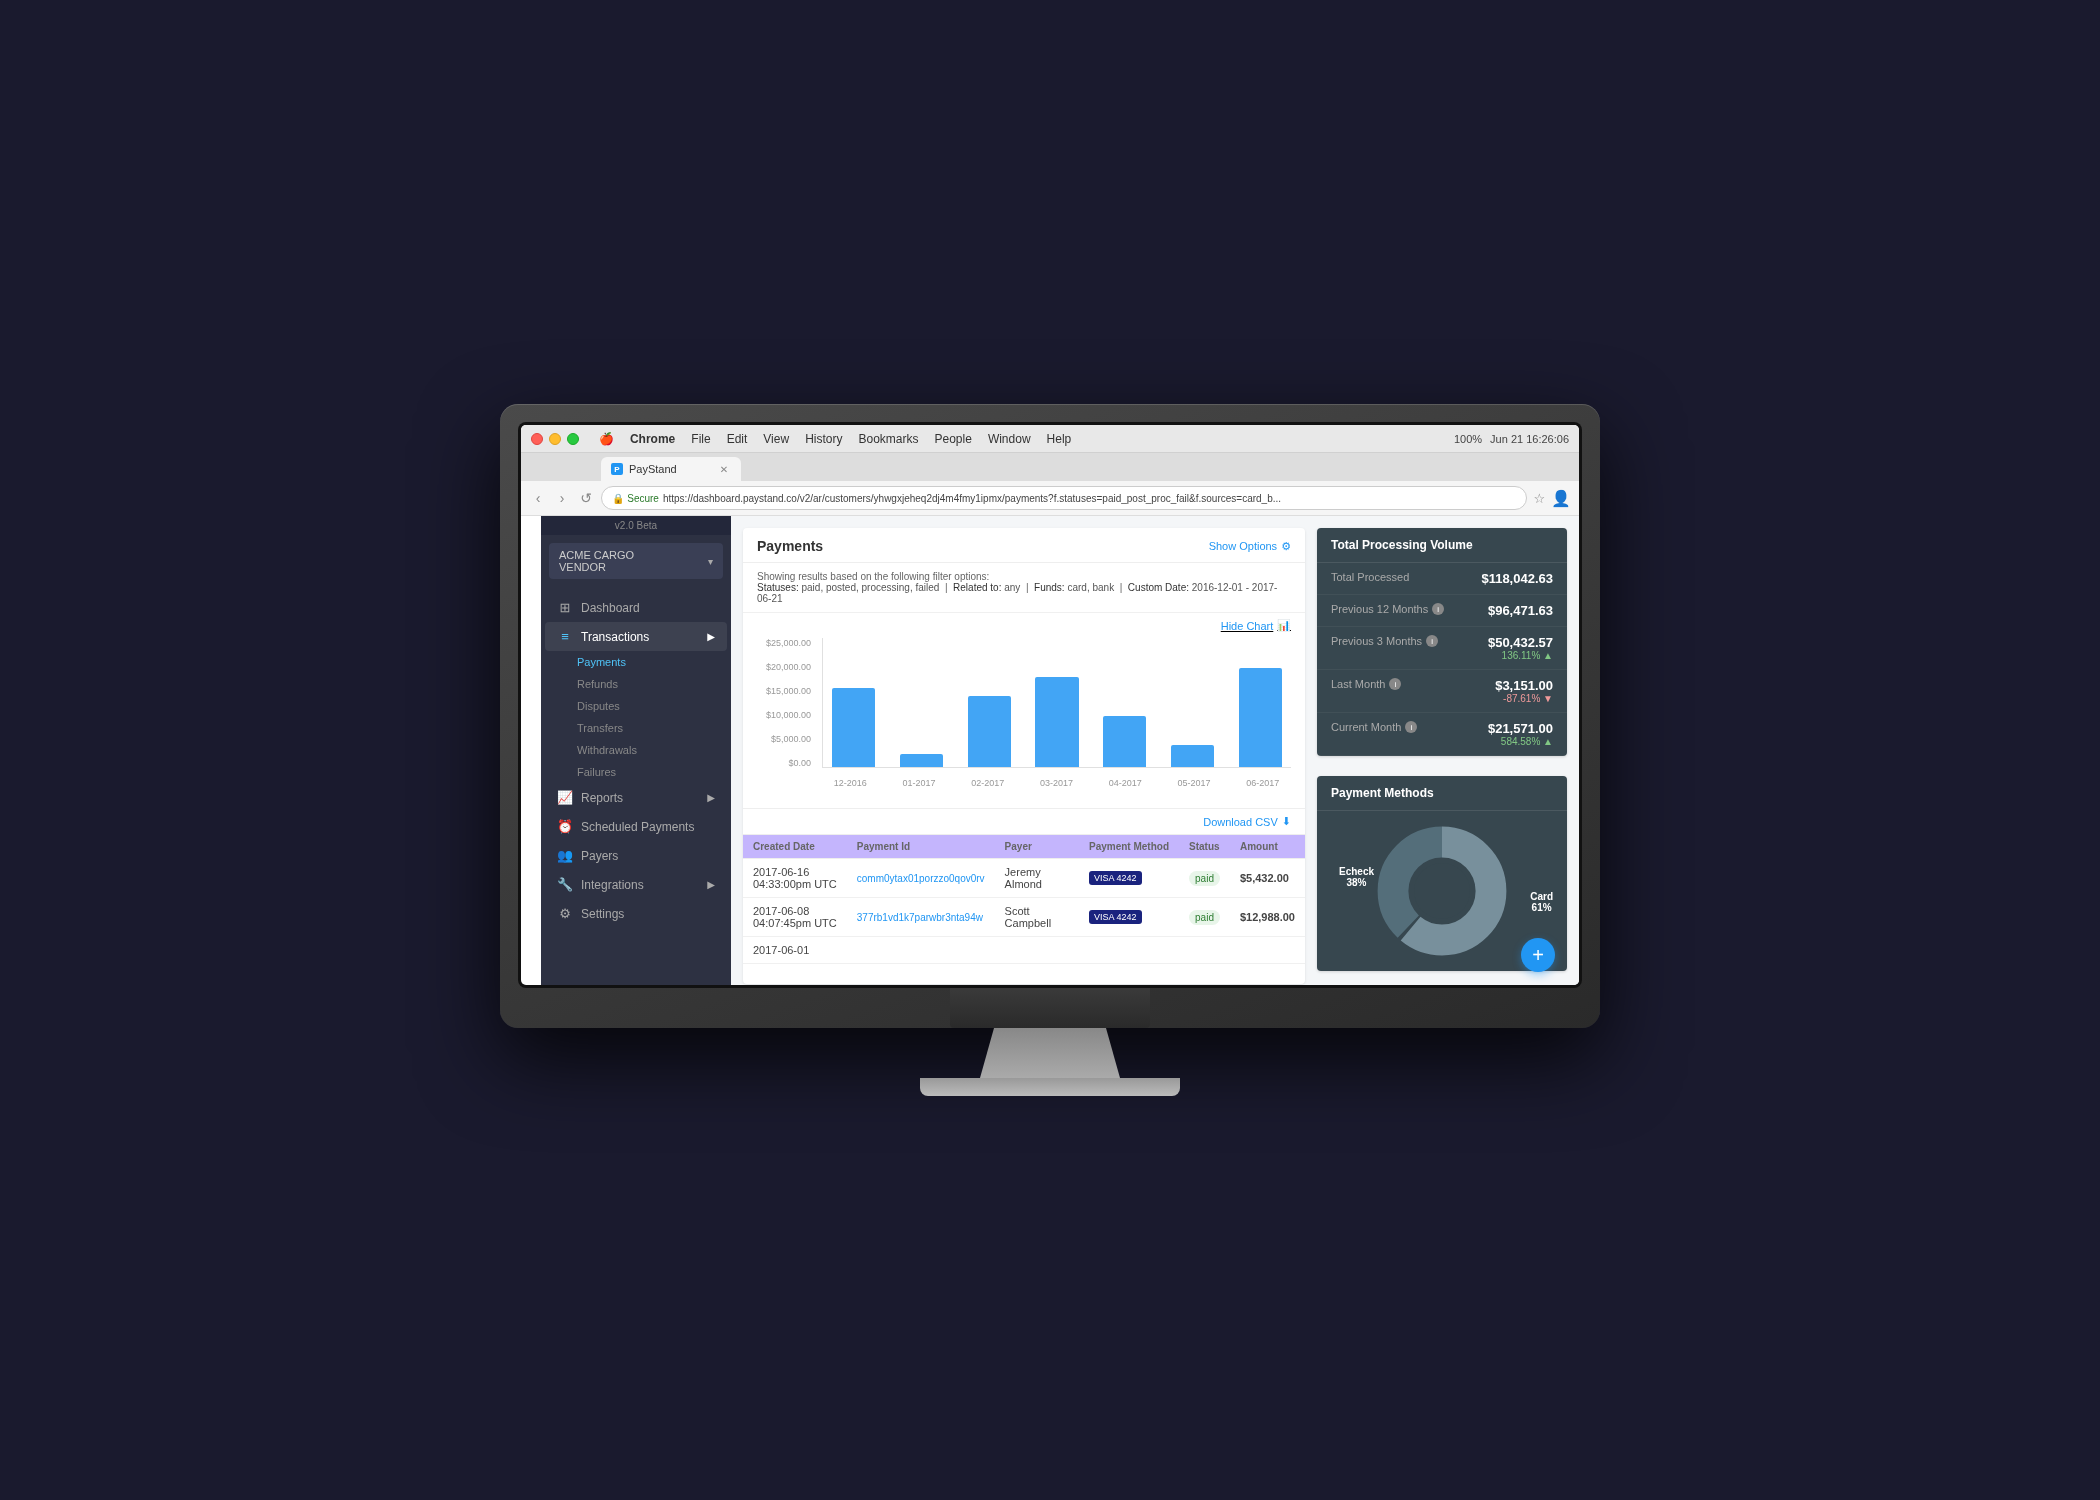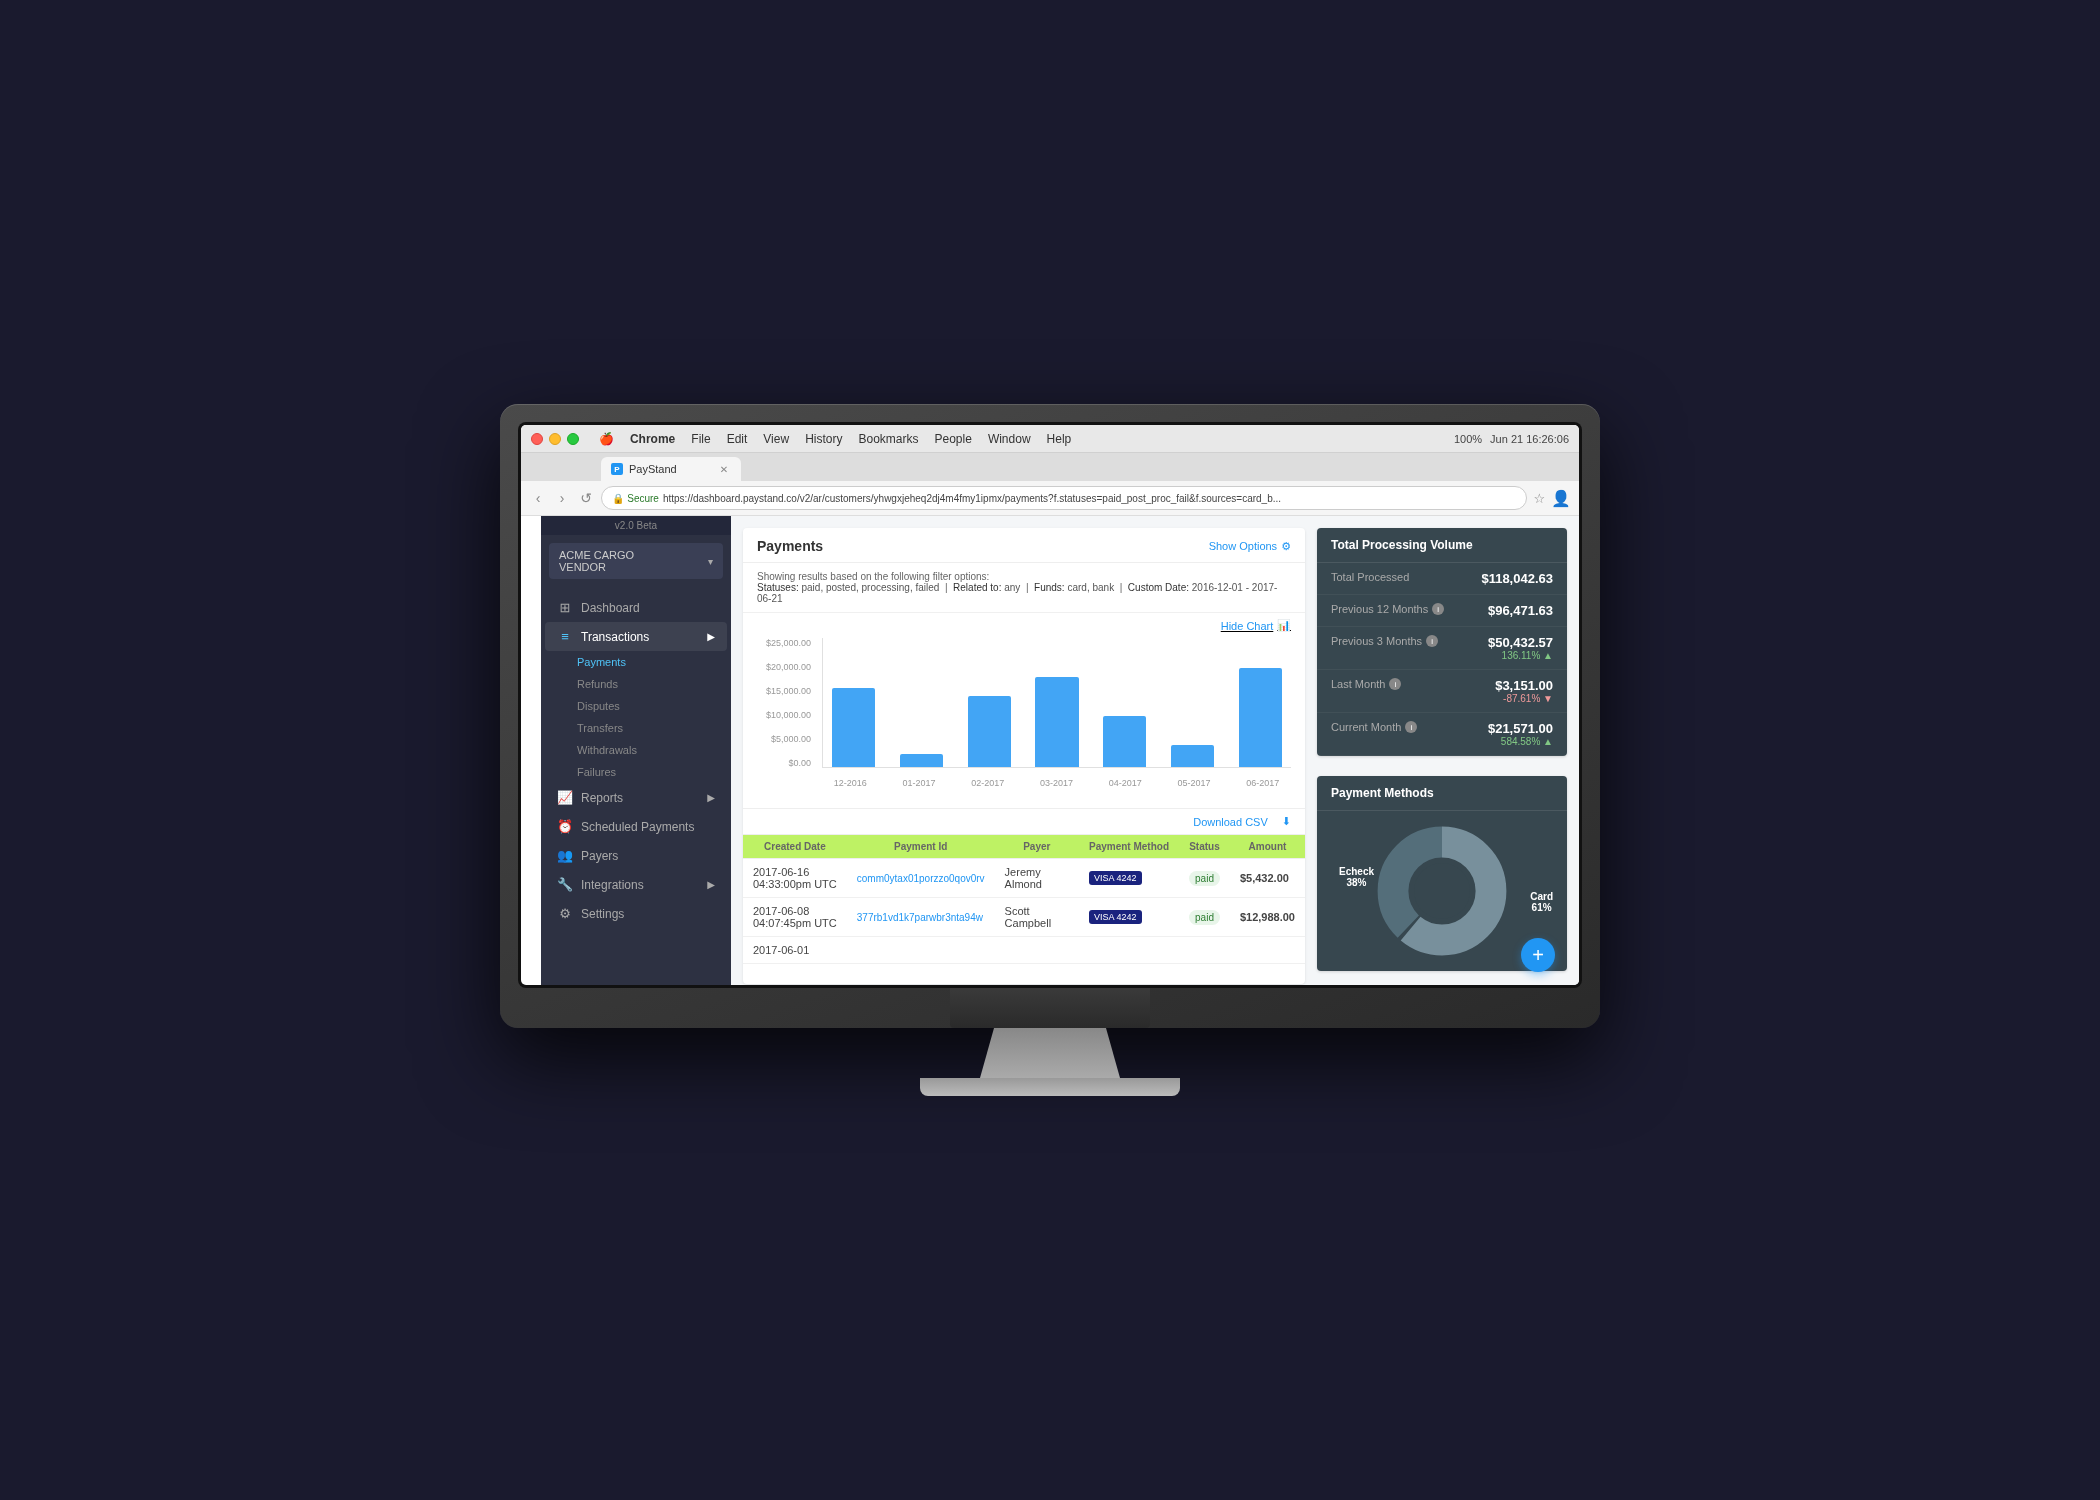--- a/index.html
+++ b/index.html
@@ -394,31 +394,31 @@
       display: flex;
       justify-content: flex-end;
       border-bottom: 1px solid #eee;
     }
     .download-btn {
       font-size: 11px;
       color: #2196F3;
       cursor: pointer;
       display: flex;
       align-items: center;
-      gap: 14px;
+      gap: 4px;
     }
     .data-table {
       width: 100%;
       border-collapse: collapse;
       font-size: 11px;
     }
     .data-table th {
-      background: #bef264;
+      background: #c4b5fd;
       padding: 6px 10px;
-      text-align: center;
+      text-align: left;
       font-size: 10px;
       color: #666;
       font-weight: 600;
       border-bottom: 1px solid #eee;
       white-space: nowrap;
     }
     .data-table td {
       padding: 7px 10px;
       border-bottom: 1px solid #f0f0f0;
       color: #444;

